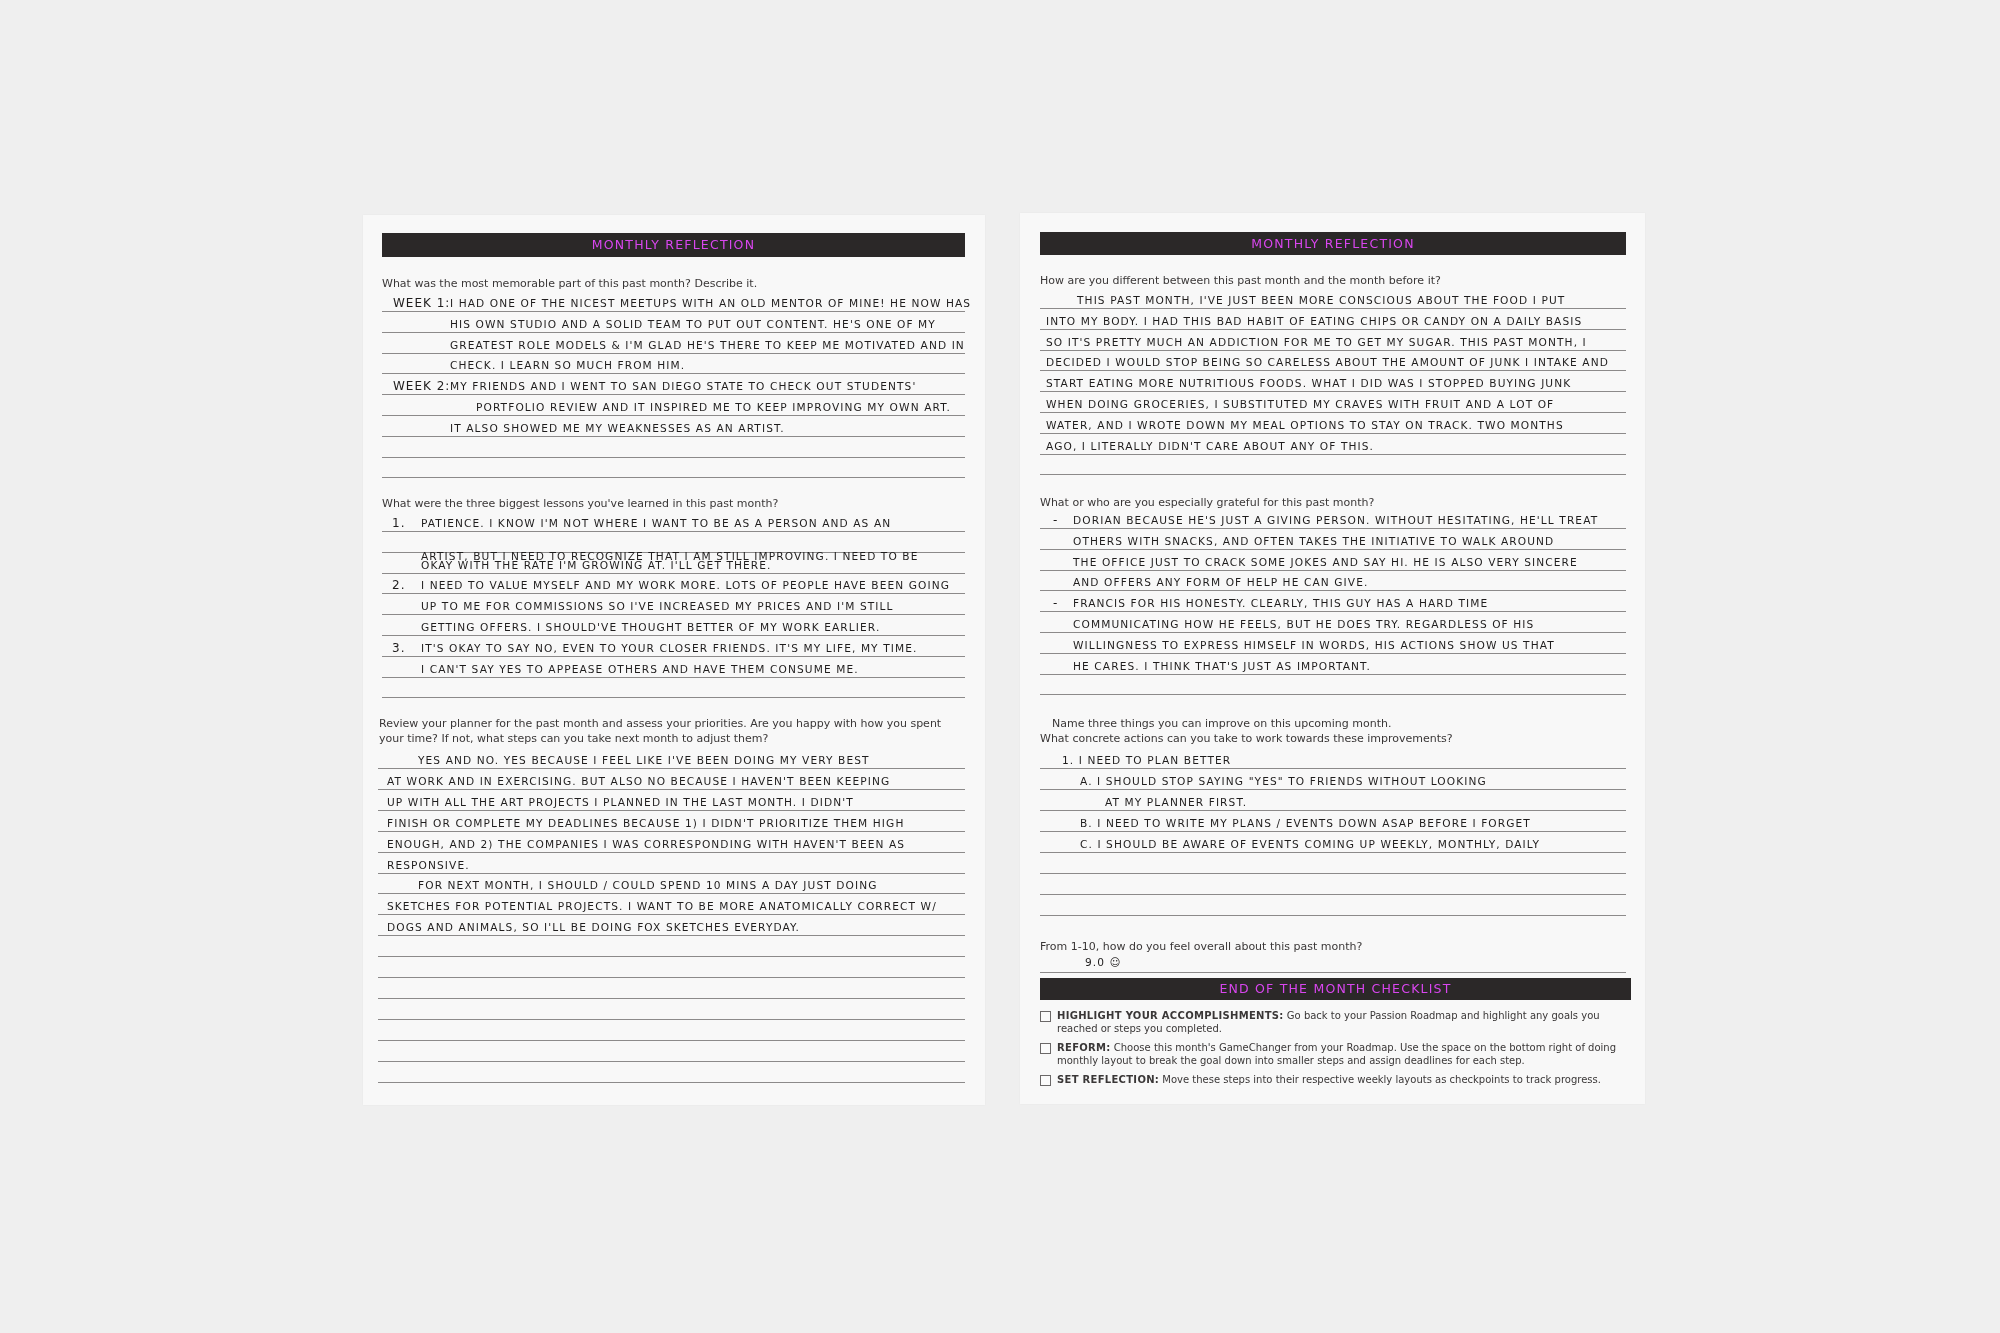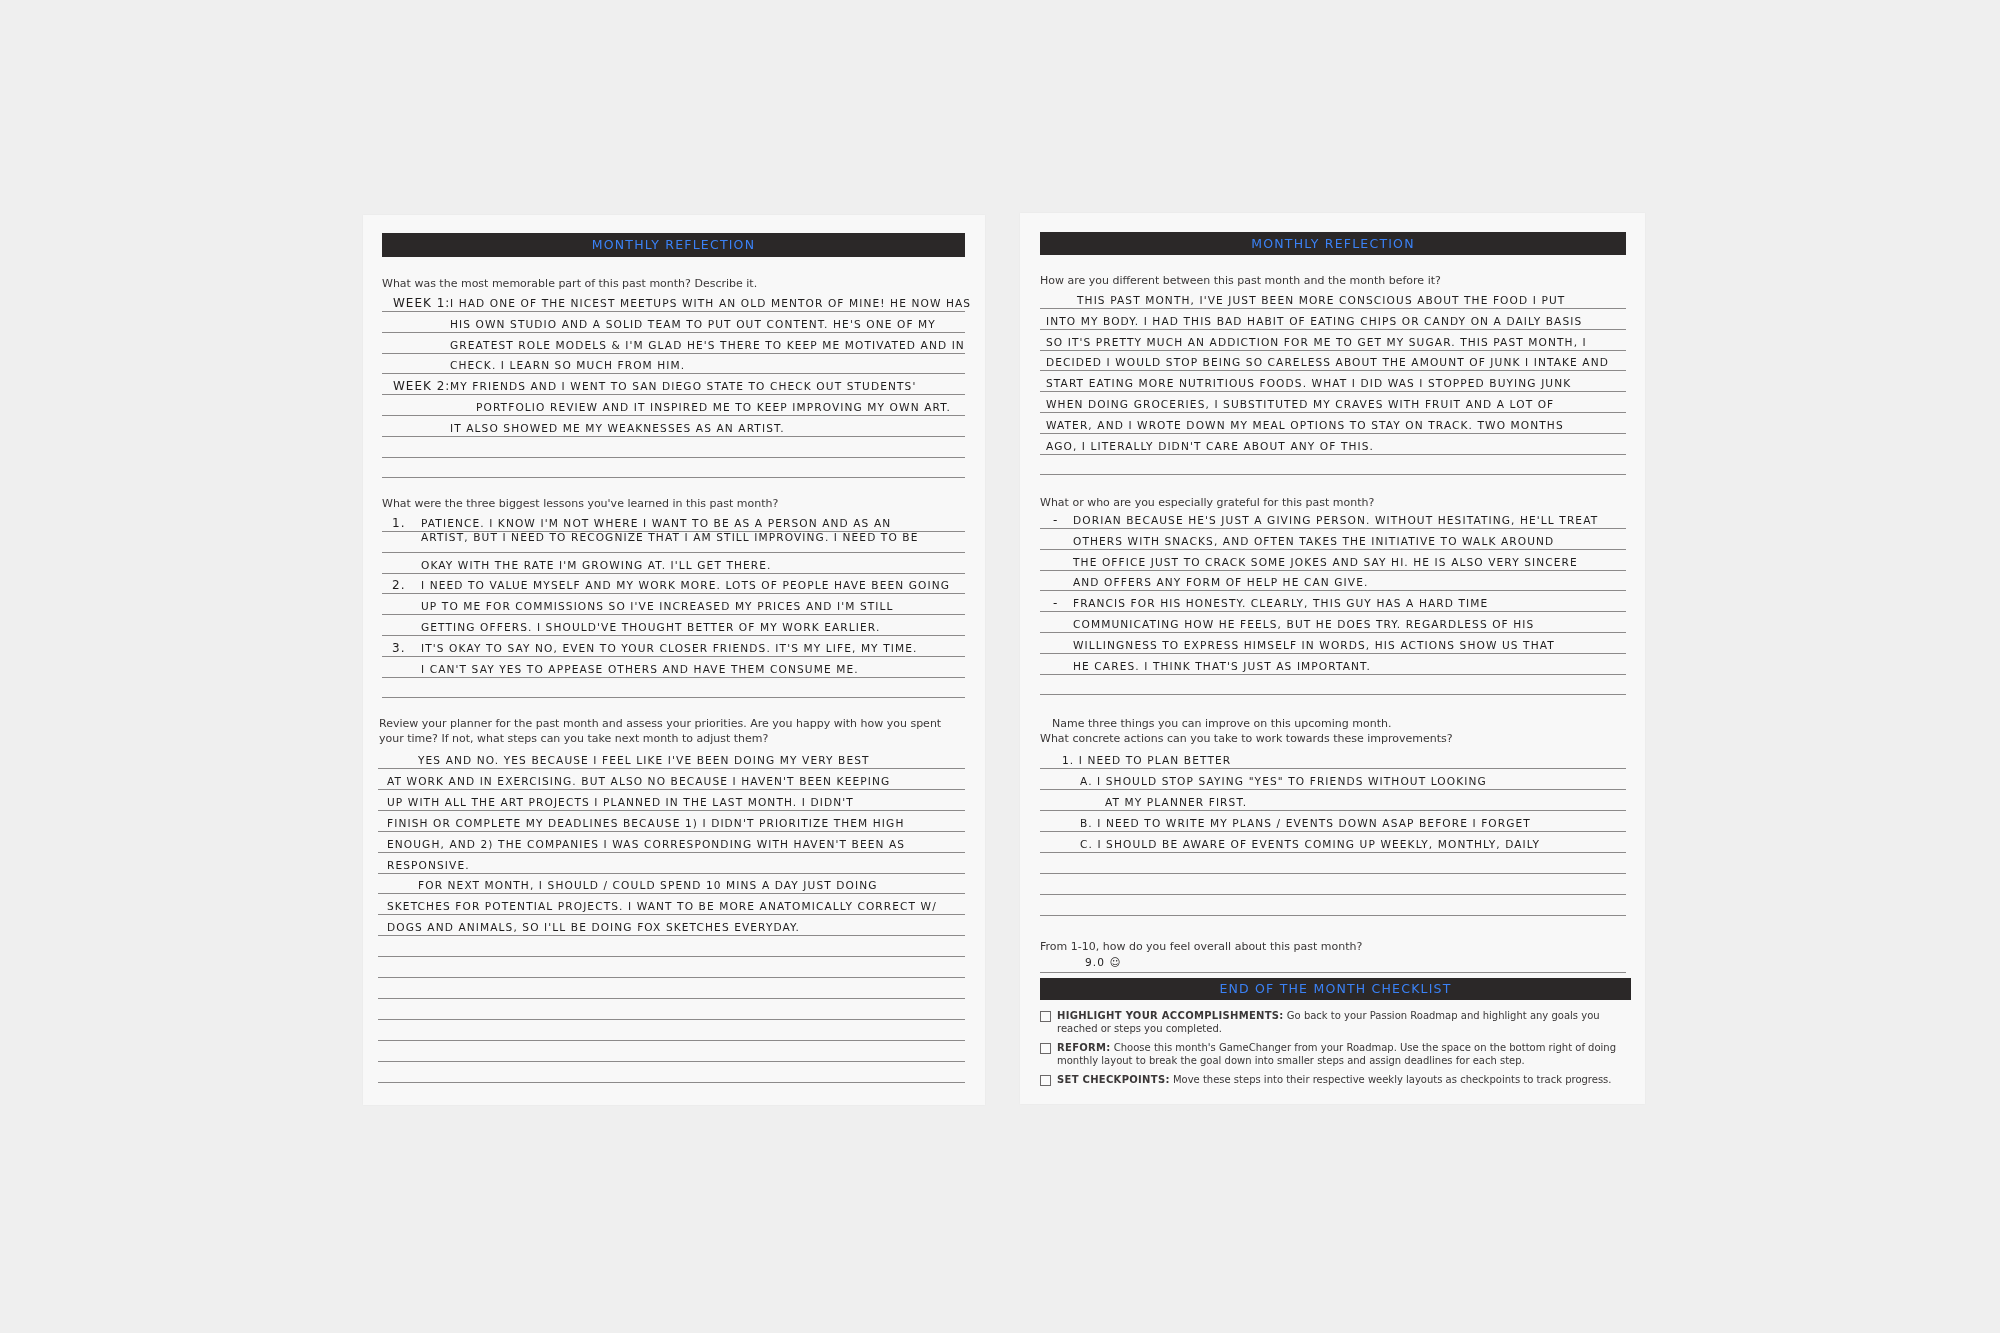--- a/index.html
+++ b/index.html
@@ -10,21 +10,21 @@
     color:#2e2c2c;
   }
   .page {
     position:absolute; background:#f8f8f8;
     box-shadow:0 0 2px rgba(0,0,0,0.04);
   }
   #page-left { left:363px; top:215px; width:622px; height:890px; }
   #page-right { left:1020px; top:213px; width:625px; height:891px; }
 
   .bar {
-    position:absolute; background:#2b2828; color:#3b82f6;
+    position:absolute; background:#2b2828; color:#d946ef;
     text-align:center; font-family:"DejaVu Sans", sans-serif;
     font-size:12.5px; letter-spacing:1.2px; line-height:24px;
   }
   .question {
     position:absolute; font-family:"DejaVu Sans", sans-serif;
     font-size:11px; color:#3a3737; line-height:14.5px; white-space:nowrap;
   }
   .rule {
     position:absolute; height:1px; background:#8c8a8a;
   }
@@ -72,21 +72,21 @@
     <div class="rule" style="left:382px;top:456.6px;width:583px;"></div>
     <div class="rule" style="left:382px;top:477.4px;width:583px;"></div>
   </div>
 
 <div class="question" style="left:382px;top:497px;">What were the three biggest lessons you've learned in this past month?</div>
 <div id="L2">
     <div class="rule" style="left:382px;top:531px;width:583px;"></div>
     <div class="hw-label" style="left:392px;top:516px;">1.</div>
     <div class="hw" style="left:421px;top:516px;">Patience. I know I'm not where I want to be as a person and as an</div>
     <div class="rule" style="left:382px;top:551.8px;width:583px;"></div>
-    <div class="hw" style="left:421px;top:530px;">artist, but I need to recognize that I am still improving. I need to be</div>
+    <div class="hw" style="left:421px;top:549px;">artist, but I need to recognize that I am still improving. I need to be</div>
     <div class="rule" style="left:382px;top:572.6px;width:583px;"></div>
     <div class="hw" style="left:421px;top:557.6px;">okay with the rate I'm growing at. I'll get there.</div>
     <div class="rule" style="left:382px;top:593.4px;width:583px;"></div>
     <div class="hw-label" style="left:392px;top:578.4px;">2.</div>
     <div class="hw" style="left:421px;top:578.4px;">I need to value myself and my work more. Lots of people have been going</div>
     <div class="rule" style="left:382px;top:614.2px;width:583px;"></div>
     <div class="hw" style="left:421px;top:599.2px;">up to me for commissions so I've increased my prices and I'm still</div>
     <div class="rule" style="left:382px;top:635px;width:583px;"></div>
     <div class="hw" style="left:421px;top:620px;">getting offers. I should've thought better of my work earlier.</div>
     <div class="rule" style="left:382px;top:655.8px;width:583px;"></div>
@@ -199,14 +199,14 @@
 <div class="bar" style="left:1040px;top:978px;width:591px;height:22px;line-height:22px;">END OF THE MONTH CHECKLIST</div>
 <div id="CL">
     <div style="position:absolute;left:1038px;top:1010px;width:590px;height:26px;"></div>
     <div class="checkbox" style="left:1040px;top:1011px;"></div>
     <div class="check-text" style="left:1057px;top:1009px;"><b>HIGHLIGHT YOUR ACCOMPLISHMENTS:</b><span> Go back to your Passion Roadmap and highlight any goals you</span><br><span>reached or steps you completed.</span></div>
     <div style="position:absolute;left:1038px;top:1042px;width:590px;height:26px;"></div>
     <div class="checkbox" style="left:1040px;top:1043px;"></div>
     <div class="check-text" style="left:1057px;top:1041px;"><b>REFORM:</b><span> Choose this month's GameChanger from your Roadmap. Use the space on the bottom right of doing</span><br><span>monthly layout to break the goal down into smaller steps and assign deadlines for each step.</span></div>
     <div style="position:absolute;left:1038px;top:1074px;width:590px;height:14px;"></div>
     <div class="checkbox" style="left:1040px;top:1075px;"></div>
-    <div class="check-text" style="left:1057px;top:1073px;"><b>SET CHECKPOINTS:</b><span> Move these steps into their respective weekly layouts as checkpoints to track progress.</span></div>
+    <div class="check-text" style="left:1057px;top:1073px;"><b>SET REFLECTION:</b><span> Move these steps into their respective weekly layouts as checkpoints to track progress.</span></div>
   </div>
 
 </body></html>

